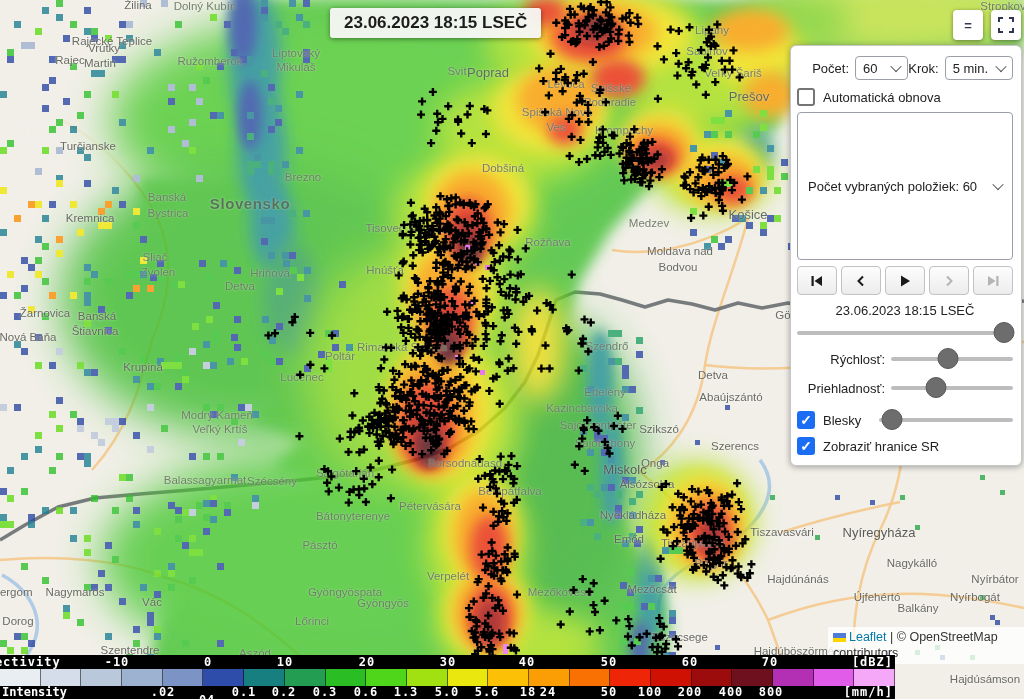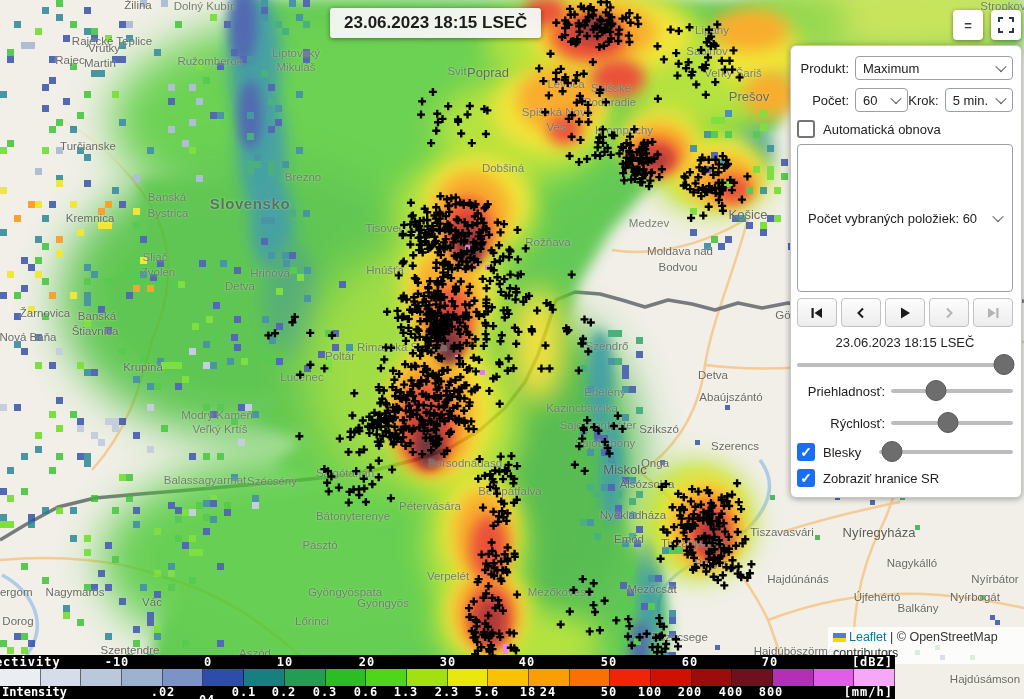--- a/index.html
+++ b/index.html
@@ -852,27 +852,20 @@
     <span>=</span>
   </div>
   <div id="btn-full" class="map-btn">
     <svg width="16" height="16" viewBox="0 0 16 16">
       <path d="M1,5 V1 H5 M11,1 H15 V5 M15,11 V15 H11 M5,15 H1 V11" fill="none" stroke="#2f3450" stroke-width="2"></path>
     </svg>
   </div>
 
   <div id="panel">
     <div class="prow">
-      <span class="plabel w52">Produkt:</span>
-      <div class="sel grow">
-        <span class="val">Maximum</span>
-        <span class="chev"></span>
-      </div>
-    </div>
-    <div class="prow">
       <span class="plabel w52">Počet:</span>
       <div class="sel" style="width:56px">
         <span class="val">60</span>
         <span class="chev"></span>
       </div>
       <span class="plabel" style="flex:1">Krok:</span>
       <div class="sel" style="width:72px">
         <span class="val">5 min.</span>
         <span class="chev"></span>
       </div>
@@ -914,32 +907,32 @@
           </svg>
         </div>
       </div>
     <div id="panel-ts">23.06.2023 18:15 LSEČ</div>
     <div class="srow" style="margin-bottom:4px">
       <div class="slider" id="sl-timeline">
         <div class="track"></div>
         <div class="handle" style="left: 96%;"></div>
       </div>
     </div>
+    <div class="srow">
+      <span class="plabel" style="width:88px">Rýchlosť:</span>
+      <div class="slider" id="sl-speed">
+        <div class="track"></div>
+        <div class="handle" style="left: 47%;"></div>
+      </div>
+    </div>
     <div class="srow" style="margin-bottom:10px">
       <span class="plabel" style="width:88px">Priehladnosť:</span>
       <div class="slider" id="sl-opacity">
         <div class="track"></div>
         <div class="handle" style="left: 37%;"></div>
-      </div>
-    </div>
-    <div class="srow">
-      <span class="plabel" style="width:88px">Rýchlosť:</span>
-      <div class="slider" id="sl-speed">
-        <div class="track"></div>
-        <div class="handle" style="left: 47%;"></div>
       </div>
     </div>
     <div class="cbrow">
       <div class="cb checked" id="cb-lightning">✓</div>
       <span class="cblabel" style="width:56px">Blesky</span>
       <div class="slider" id="sl-lightning">
         <div class="track"></div>
         <div class="handle" style="left: 10%;"></div>
       </div>
     </div>
@@ -994,21 +987,21 @@
     <div class="leg-row" id="leg-bottom">
       <span style="position:absolute;left:2px">Intensity</span>
       <span class="unit">[mm/h]</span>
     <span class="tick" style="left: 163px;">.02</span>
         <span class="tick" style="left: 203px; margin-top: 8px;">.04</span>
         <span class="tick" style="left: 244px;">0.1</span>
         <span class="tick" style="left: 284px;">0.2</span>
         <span class="tick" style="left: 325px;">0.3</span>
         <span class="tick" style="left: 366px;">0.6</span>
         <span class="tick" style="left: 406px;">1.3</span>
-        <span class="tick" style="left: 447px;">2.3</span>
+        <span class="tick" style="left: 447px;">5.0</span>
         <span class="tick" style="left: 487px;">5.6</span>
         <span class="tick" style="left: 528px;">18</span>
         <span class="tick" style="left: 548px;">24</span>
         <span class="tick" style="left: 609px;">50</span>
         <span class="tick" style="left: 650px;">100</span>
         <span class="tick" style="left: 690px;">200</span>
         <span class="tick" style="left: 731px;">400</span>
         <span class="tick" style="left: 771px;">800</span>
       </div>
   </div>

